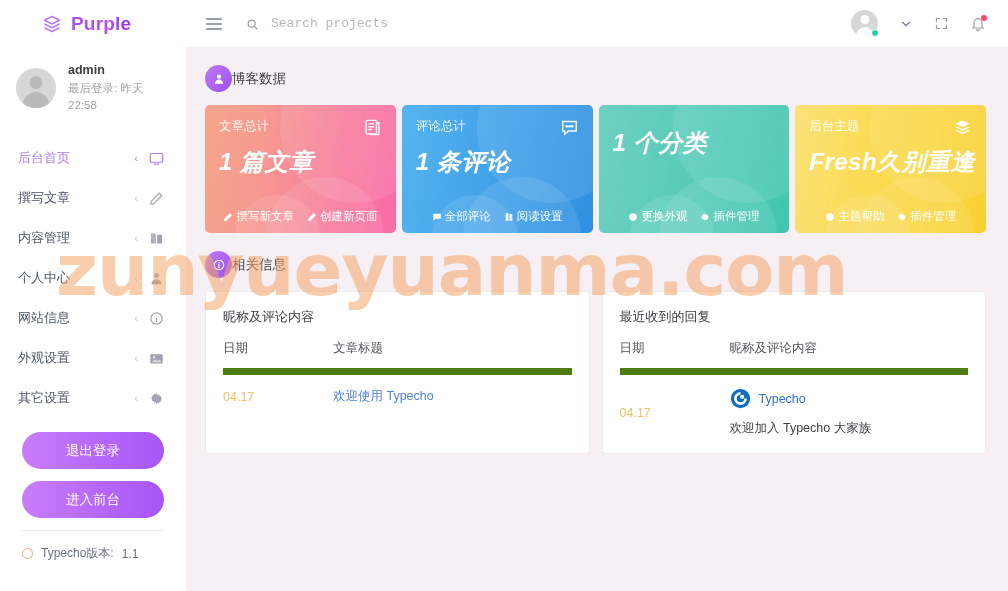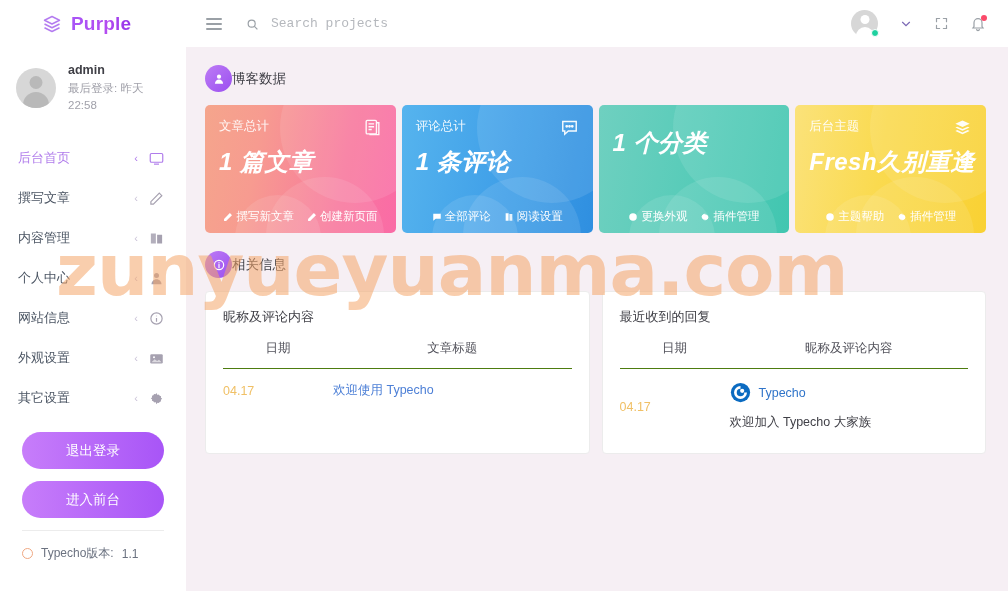--- a/index.html
+++ b/index.html
@@ -184,22 +184,22 @@
   .foot-link svg { display: block; }
 
   .panels { display: flex; gap: 12px; margin-top: 0; }
   .panel {
     flex: 1 1 0; background: #fff; border: 1px solid #ececec; border-radius: 4px;
     padding: 16px 17px 17px 17px; height: 163px;
   }
   .panel-title { font-size: 13px; color: #3f3f46; margin-bottom: 14px; }
   .tbl { width: 100%; border-collapse: collapse; }
   .tbl th {
-    text-align: center; font-size: 12.5px; font-weight: normal; color: #52525b;
-    padding: 0 0 11px 0; border-bottom: 1px solid #4d7c0f;
+    text-align: left; font-size: 12.5px; font-weight: normal; color: #52525b;
+    padding: 0 0 11px 0; border-bottom: 7px solid #4d7c0f;
   }
   .tbl td { padding: 13px 0 0 0; vertical-align: middle; font-size: 12.5px; }
   .col-date { width: 110px; }
   .cell-date { color: #f0c066; font-size: 12.5px; }
   .cell-link { color: #4c7fd6; cursor: pointer; font-size: 12.5px; }
   .reply-cell { padding-top: 10px; }
   .reply-head { display: flex; align-items: center; gap: 8px; }
   .typecho-logo { width: 21px; height: 21px; display: block; flex: 0 0 21px; }
   .reply-name { color: #2f74c9; font-size: 12.5px; }
   .reply-text { margin-top: 11px; color: #3f3f46; font-size: 12.5px; }

